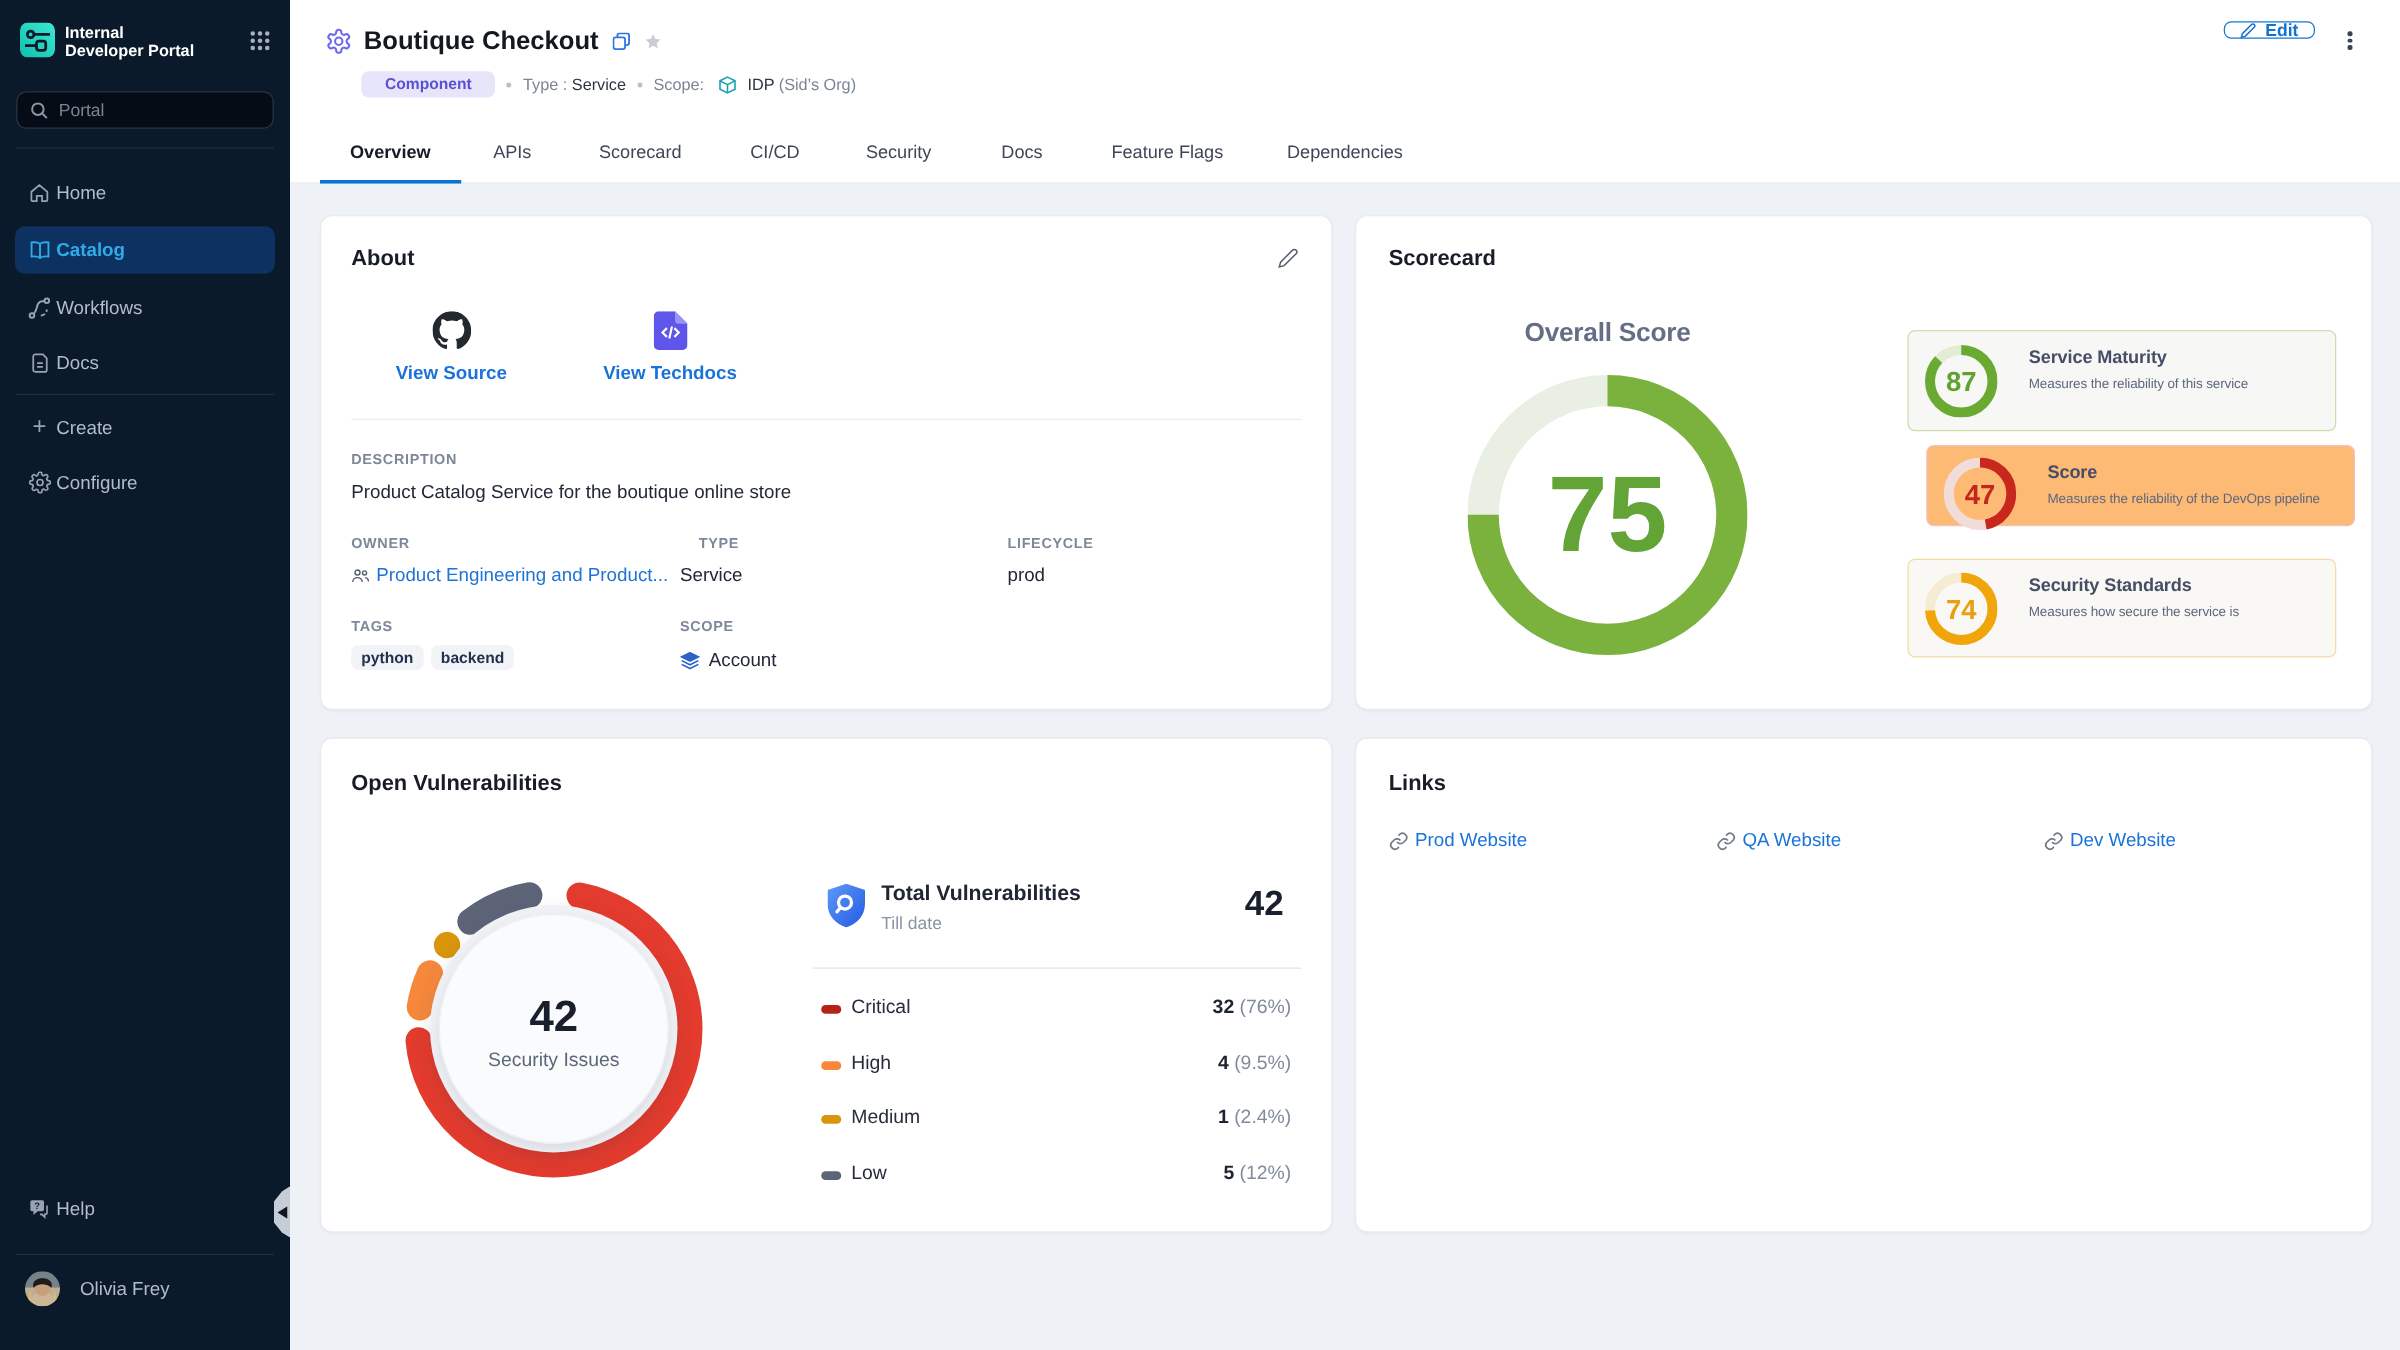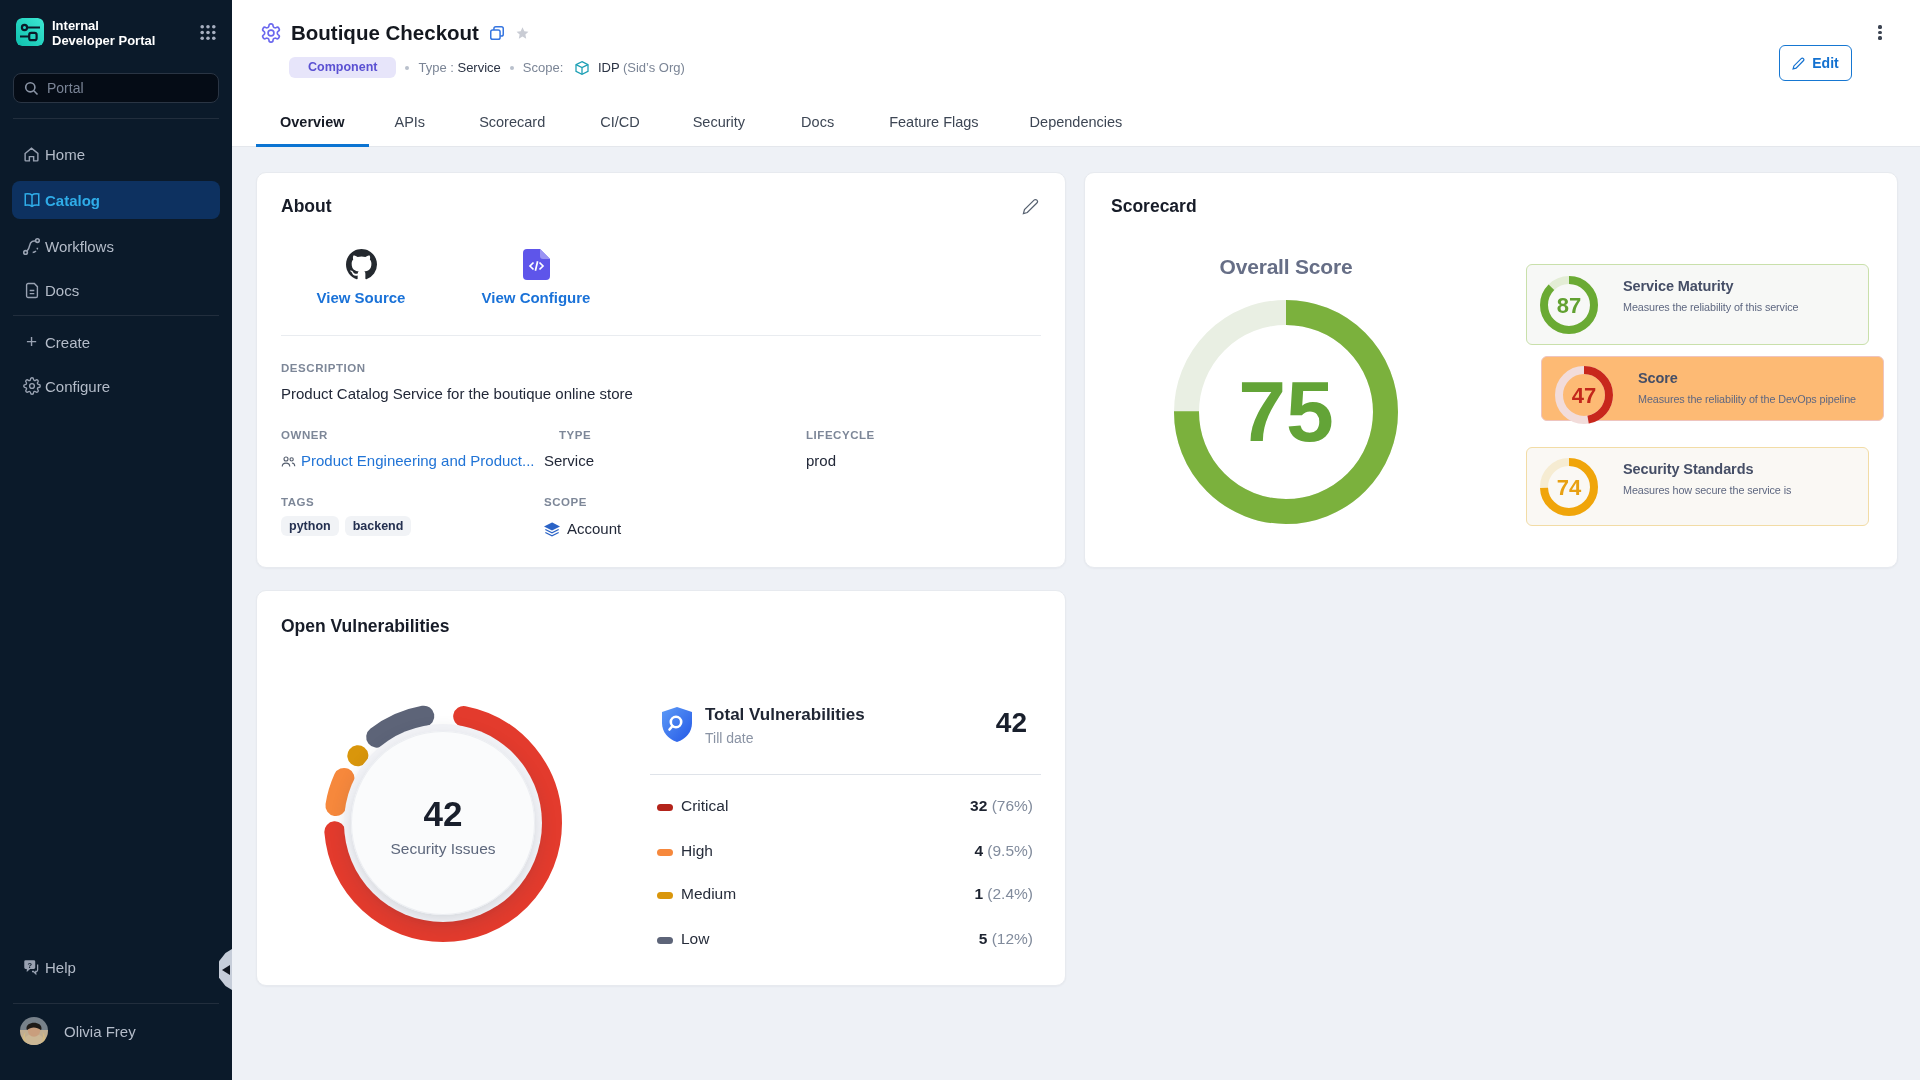--- a/index.html
+++ b/index.html
@@ -27,21 +27,21 @@
 .main { width:1688px; height:1080px; }
 .header { position:relative; height:147px; background:#fff; border-bottom:1px solid #e4e7ec; }
 .title-row { position:absolute; left:28px; top:21px; display:flex; align-items:center; }
 .title-row h1 { font-size:20.5px; font-weight:700; color:#14181f; margin-left:9px; letter-spacing:0px; }
 .crumb-row { position:absolute; left:57px; top:56px; height:23px; display:flex; align-items:center; font-size:13px; color:#7b8596; }
 .badge { background:#e7e5fa; color:#5a50d2; font-weight:600; font-size:12.5px; padding:3px 19px 4px; border-radius:6px; }
 .dotsep { width:4px; height:4px; border-radius:50%; background:#b9c0cc; margin:0 9px; }
 .tabs { position:absolute; left:24px; bottom:-1px; display:flex; }
 .tab { padding:0 24px; margin-right:7px; height:47px; line-height:44px; font-size:14.5px; color:#3d4654; border-bottom:3px solid transparent; }
 .tab.active { color:#161b26; font-weight:700; border-bottom-color:#0b74d2; }
-.edit-btn { position:absolute; left:1547px; top:17px; width:73px; height:36px; border:1.5px solid #1677d2; border-radius:6px; display:flex; align-items:center; justify-content:center; color:#1371d0; font-size:14px; font-weight:700; background:#fff;margin-top:28px; }
+.edit-btn { position:absolute; left:1547px; top:17px; width:73px; height:14px; border:1.5px solid #1677d2; border-radius:6px; display:flex; align-items:center; justify-content:center; color:#1371d0; font-size:14px; font-weight:700; background:#fff; }
 .kebab { position:absolute; left:1638px; top:24px; width:20px; height:17px; display:flex; flex-direction:column; align-items:center; justify-content:center; gap:2.4px; }
 .kebab i { width:3.2px; height:3.2px; border-radius:50%; background:#3c4452; }
 
 .content { position:relative; width:1688px; height:933px; background:#eef1f6; }
 .card { position:absolute; background:#fff; border:1px solid #e7eaef; border-radius:10px; box-shadow:0 1px 2px rgba(20,30,50,0.04); }
 .card h2 { font-size:17.5px; font-weight:700; color:#171c28; }
 #card-about { left:24px; top:25px; width:810px; height:396px; }
 #card-score { left:852px; top:25px; width:814px; height:396px; }
 #card-vuln  { left:24px; top:443px; width:810px; height:396px; }
 #card-links { left:852px; top:443px; width:814px; height:396px; }
@@ -263,21 +263,21 @@
       <div class="quick" style="left:204px; top:76px; width:150px;">
         <svg width="27" height="31" viewBox="0 0 27 31">
           <path d="M0 4 a4 4 0 0 1 4-4 H17 L27 10 V27 a4 4 0 0 1 -4 4 H4 a4 4 0 0 1 -4-4 Z" fill="#5e55ea"></path>
           <path d="M17 0 L27 10 H20 a3 3 0 0 1 -3 -3 Z" fill="#9a93f3"></path>
           <g stroke="#fff" stroke-width="1.7" fill="none">
               <path d="M10.5 13.5 L7 17 L10.5 20.5"></path>
               <path d="M16.5 13.5 L20 17 L16.5 20.5"></path>
               <path d="M14.6 12.2 L12.4 21.8"></path>
             </g>
         </svg>
-        <div class="ql">View Configure</div>
+        <div class="ql">View Techdocs</div>
       </div>
       <div class="about-div"></div>
       <div class="lbl" style="left:24px; top:189px;">DESCRIPTION</div>
       <div class="val" style="left:24px; top:212px;">Product Catalog Service for the boutique online store</div>
       <div class="lbl" style="left:24px; top:256px;">OWNER</div>
       <div class="lbl" style="left:302px; top:256px;">TYPE</div>
       <div class="lbl" style="left:549px; top:256px;">LIFECYCLE</div>
       <div class="val" style="left:24px; top:279px;">
         <svg style="vertical-align:-2px; margin-right:5px;" width="15" height="13" viewBox="0 0 24 20" fill="none" stroke="#555e6e" stroke-width="1.8">
             <circle cx="8" cy="6" r="3.2"></circle>
@@ -381,14 +381,38 @@
           <span class="llbl">Medium</span>
           <span class="lval"><b>1</b> (2.4%)</span>
         </div>
       <div class="legend-row" style="top:339px;">
           <span class="dash" style="background:#5d6478;"></span>
           <span class="llbl">Low</span>
           <span class="lval"><b>5</b> (12%)</span>
         </div>
     </div>
 
+    <div class="card" id="card-links">
+      <h2 style="position:absolute; left:26px; top:25px;">Links</h2>
+      <div class="linkitem" style="left:26px;">
+        <svg width="16" height="16" viewBox="0 0 24 24" fill="none" stroke="#707a8c" stroke-width="2.1">
+            <path d="M10 13a5 5 0 0 0 7.5.5l3-3a5 5 0 0 0-7-7l-1.7 1.7"></path>
+            <path d="M14 11a5 5 0 0 0-7.5-.5l-3 3a5 5 0 0 0 7 7l1.7-1.7"></path>
+          </svg>
+        Prod Website
+      </div>
+      <div class="linkitem" style="left:288px;">
+        <svg width="16" height="16" viewBox="0 0 24 24" fill="none" stroke="#707a8c" stroke-width="2.1">
+            <path d="M10 13a5 5 0 0 0 7.5.5l3-3a5 5 0 0 0-7-7l-1.7 1.7"></path>
+            <path d="M14 11a5 5 0 0 0-7.5-.5l-3 3a5 5 0 0 0 7 7l1.7-1.7"></path>
+          </svg>
+        QA Website
+      </div>
+      <div class="linkitem" style="left:550px;">
+        <svg width="16" height="16" viewBox="0 0 24 24" fill="none" stroke="#707a8c" stroke-width="2.1">
+            <path d="M10 13a5 5 0 0 0 7.5.5l3-3a5 5 0 0 0-7-7l-1.7 1.7"></path>
+            <path d="M14 11a5 5 0 0 0-7.5-.5l-3 3a5 5 0 0 0 7 7l1.7-1.7"></path>
+          </svg>
+        Dev Website
+      </div>
+    </div>
   </div>
 </div>
 
 </body></html>

